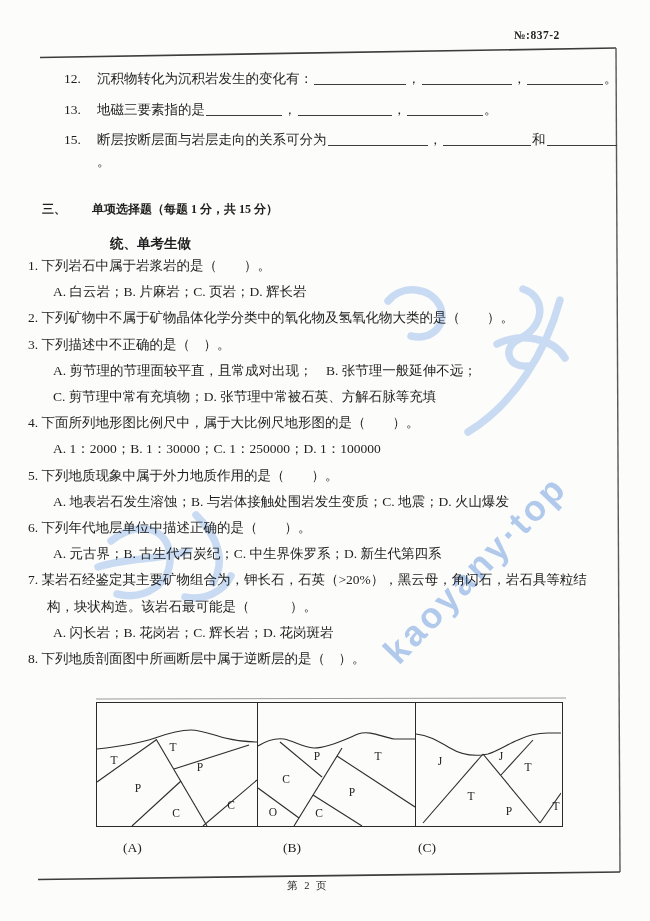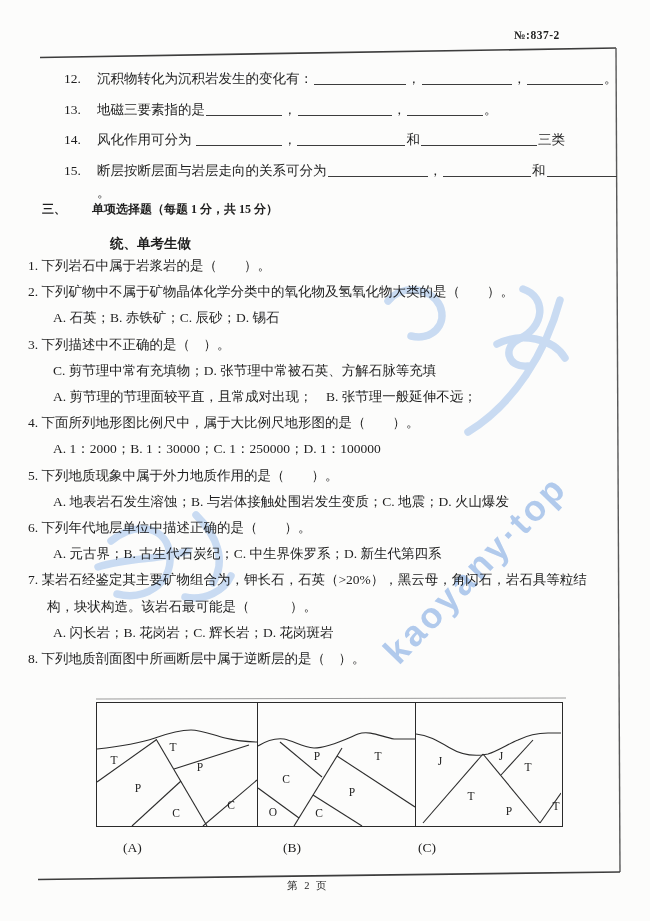--- a/index.html
+++ b/index.html
@@ -64,43 +64,39 @@
   <div id="fill-rows">
       <div class="fill-row">
         <span class="fill-num">12.</span>
         <span class="fill-body"><span class="seg-text">沉积物转化为沉积岩发生的变化有：</span><span class="blank" style="width: 92px;"></span><span class="seg-text">，</span><span class="blank" style="width: 90px;"></span><span class="seg-text">，</span><span class="blank" style="width: 76px;"></span><span class="seg-text">。</span></span>
       </div>
       <div class="fill-row">
         <span class="fill-num">13.</span>
         <span class="fill-body"><span class="seg-text">地磁三要素指的是</span><span class="blank" style="width: 76px;"></span><span class="seg-text">，</span><span class="blank" style="width: 94px;"></span><span class="seg-text">，</span><span class="blank" style="width: 76px;"></span><span class="seg-text">。</span></span>
       </div>
       <div class="fill-row">
-        <span class="fill-num">14.</span>
-        <span class="fill-body"><span class="seg-text">风化作用可分为 </span><span class="blank" style="width: 86px;"></span><span class="seg-text">，</span><span class="blank" style="width: 108px;"></span><span class="seg-text">和</span><span class="blank" style="width: 116px;"></span><span class="seg-text">三类</span></span>
-      </div>
-      <div class="fill-row">
         <span class="fill-num">15.</span>
         <span class="fill-body"><span class="seg-text">断层按断层面与岩层走向的关系可分为</span><span class="blank" style="width: 100px;"></span><span class="seg-text">，</span><span class="blank" style="width: 88px;"></span><span class="seg-text">和</span><span class="blank" style="width: 70px;"></span><span class="seg-text">。</span></span>
       </div>
     </div>
 </div>
 
 <div id="section-heading" class="abs">
   <span>三、</span><span class="gap"></span><span>单项选择题（每题 1 分，共 15 分）</span>
 </div>
 <div id="section-sub" class="abs">统、单考生做</div>
 
 <div id="mc-block" class="abs">
   <div id="mc-flow">
       <p class="mc-stem"><span class="q-num">1. </span><span class="q-text">下列岩石中属于岩浆岩的是（　　）。</span></p>
+      <p class="mc-opts">A. 白云岩；B. 片麻岩；C. 页岩；D. 辉长岩</p>
       <p class="mc-stem"><span class="q-num">2. </span><span class="q-text">下列矿物中不属于矿物晶体化学分类中的氧化物及氢氧化物大类的是（　　）。</span></p>
-      <p class="mc-opts">A. 石英；B. 赤铁矿；C. 辰砂；D. 锡石</p>
       <p class="mc-stem"><span class="q-num">3. </span><span class="q-text">下列描述中不正确的是（　）。</span></p>
+      <p class="mc-opts">A. 剪节理的节理面较平直，且常成对出现；　B. 张节理一般延伸不远；</p>
       <p class="mc-opts">C. 剪节理中常有充填物；D. 张节理中常被石英、方解石脉等充填</p>
-      <p class="mc-opts">A. 剪节理的节理面较平直，且常成对出现；　B. 张节理一般延伸不远；</p>
       <p class="mc-stem"><span class="q-num">4. </span><span class="q-text">下面所列地形图比例尺中，属于大比例尺地形图的是（　　）。</span></p>
       <p class="mc-opts">A. 1：2000；B. 1：30000；C. 1：250000；D. 1：100000</p>
       <p class="mc-stem"><span class="q-num">5. </span><span class="q-text">下列地质现象中属于外力地质作用的是（　　）。</span></p>
       <p class="mc-opts">A. 地表岩石发生溶蚀；B. 与岩体接触处围岩发生变质；C. 地震；D. 火山爆发</p>
       <p class="mc-stem"><span class="q-num">6. </span><span class="q-text">下列年代地层单位中描述正确的是（　　）。</span></p>
       <p class="mc-opts">A. 元古界；B. 古生代石炭纪；C. 中生界侏罗系；D. 新生代第四系</p>
       <p class="mc-stem"><span class="q-num">7. </span><span class="q-text">某岩石经鉴定其主要矿物组合为，钾长石，石英（&gt;20%），黑云母，角闪石，岩石具等粒结构，块状构造。该岩石最可能是（　　　）。</span></p>
       <p class="mc-opts">A. 闪长岩；B. 花岗岩；C. 辉长岩；D. 花岗斑岩</p>
       <p class="mc-stem"><span class="q-num">8. </span><span class="q-text">下列地质剖面图中所画断层中属于逆断层的是（　）。</span></p>
     </div>

